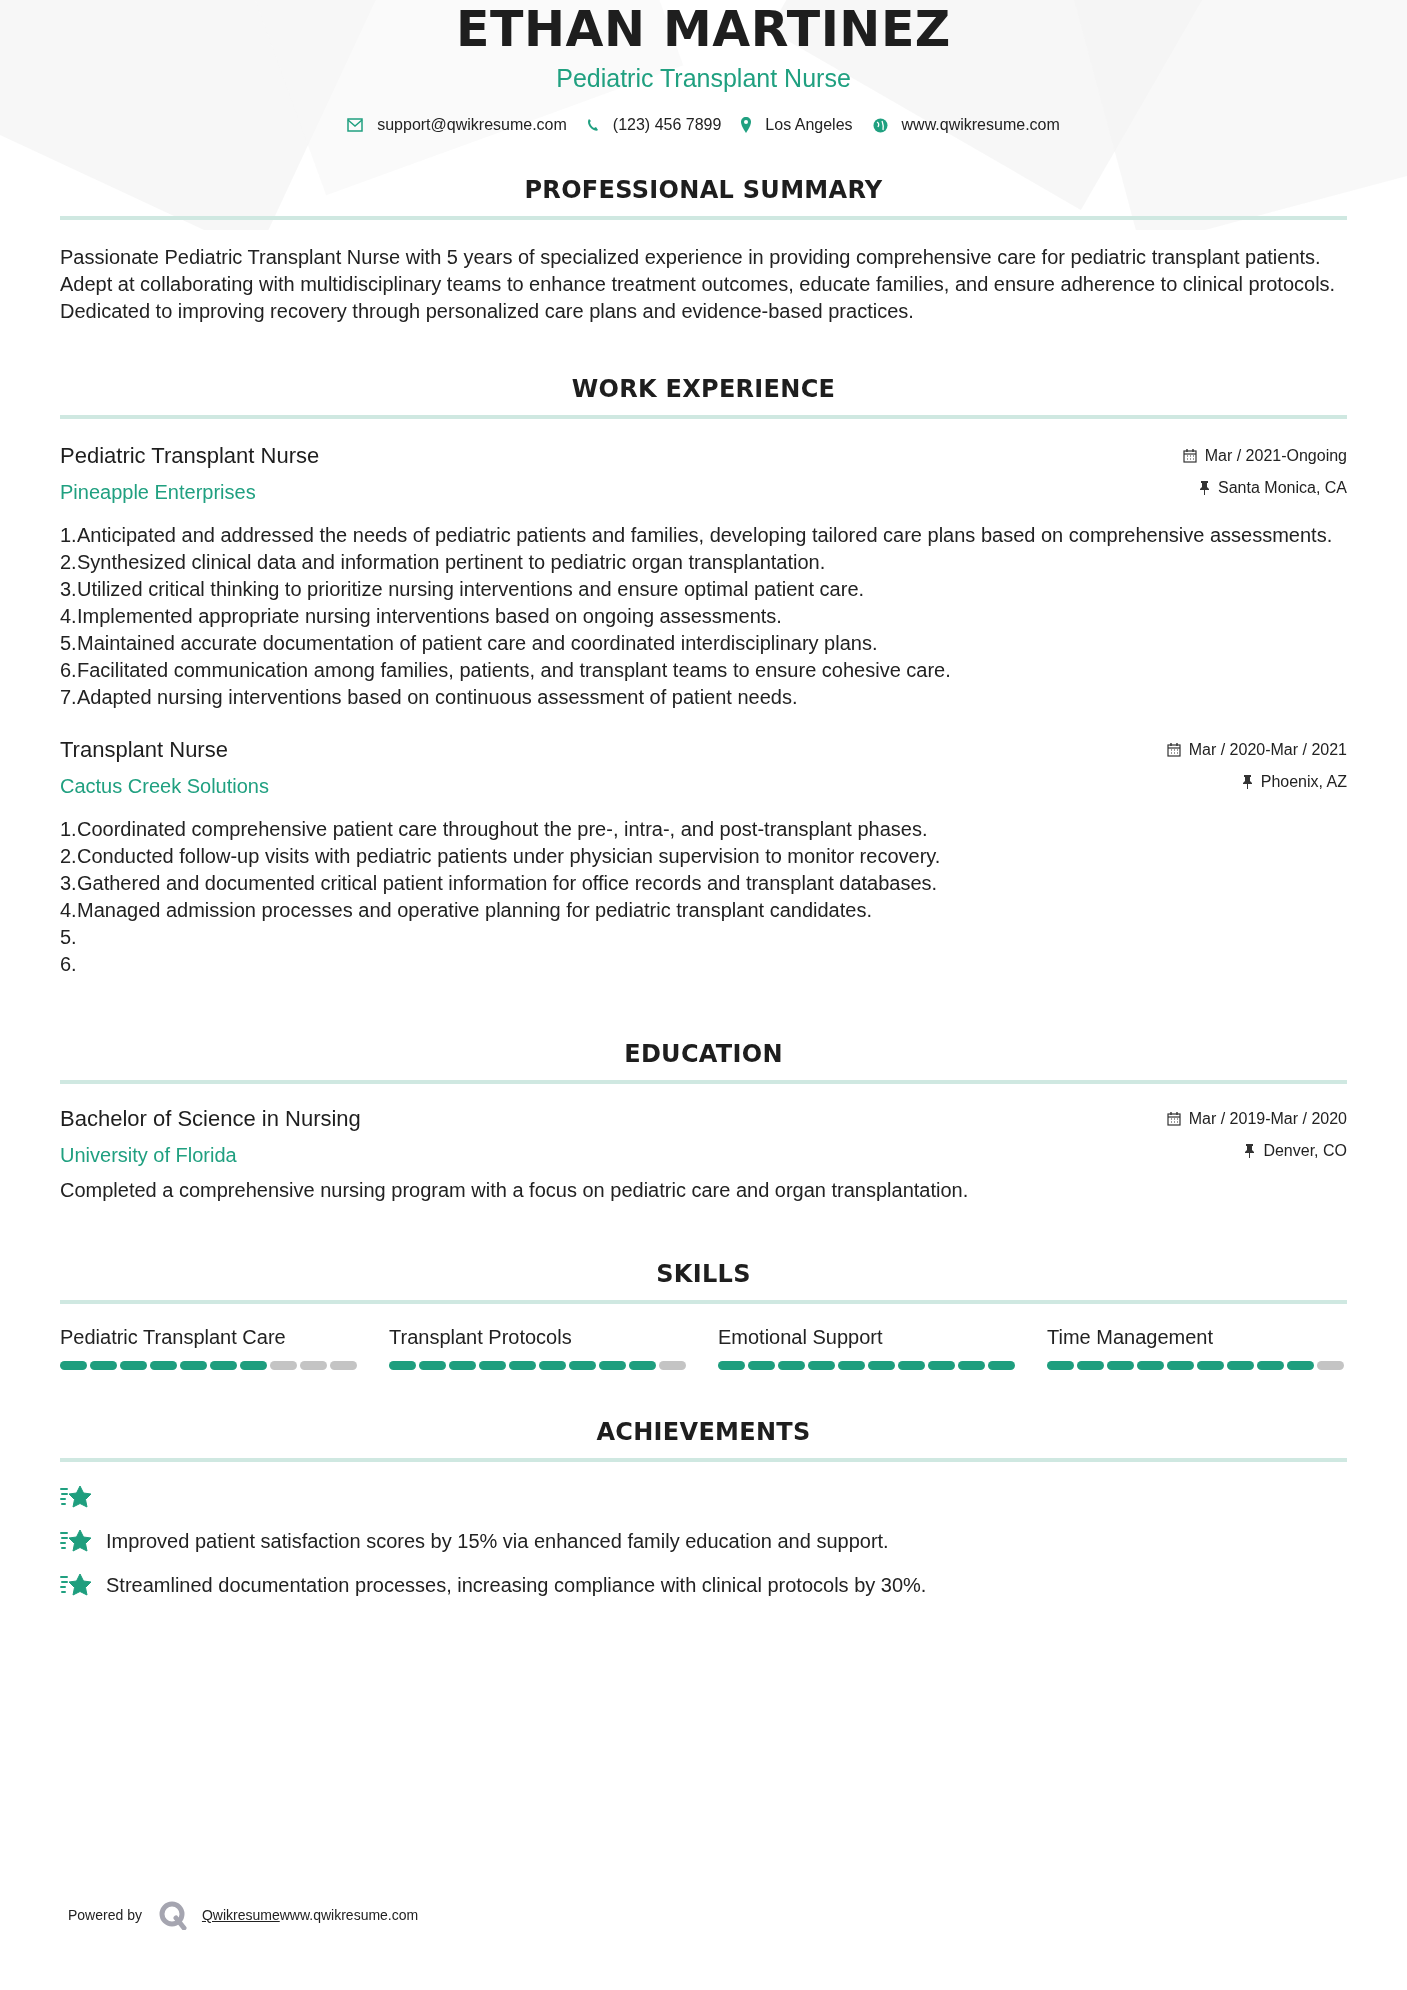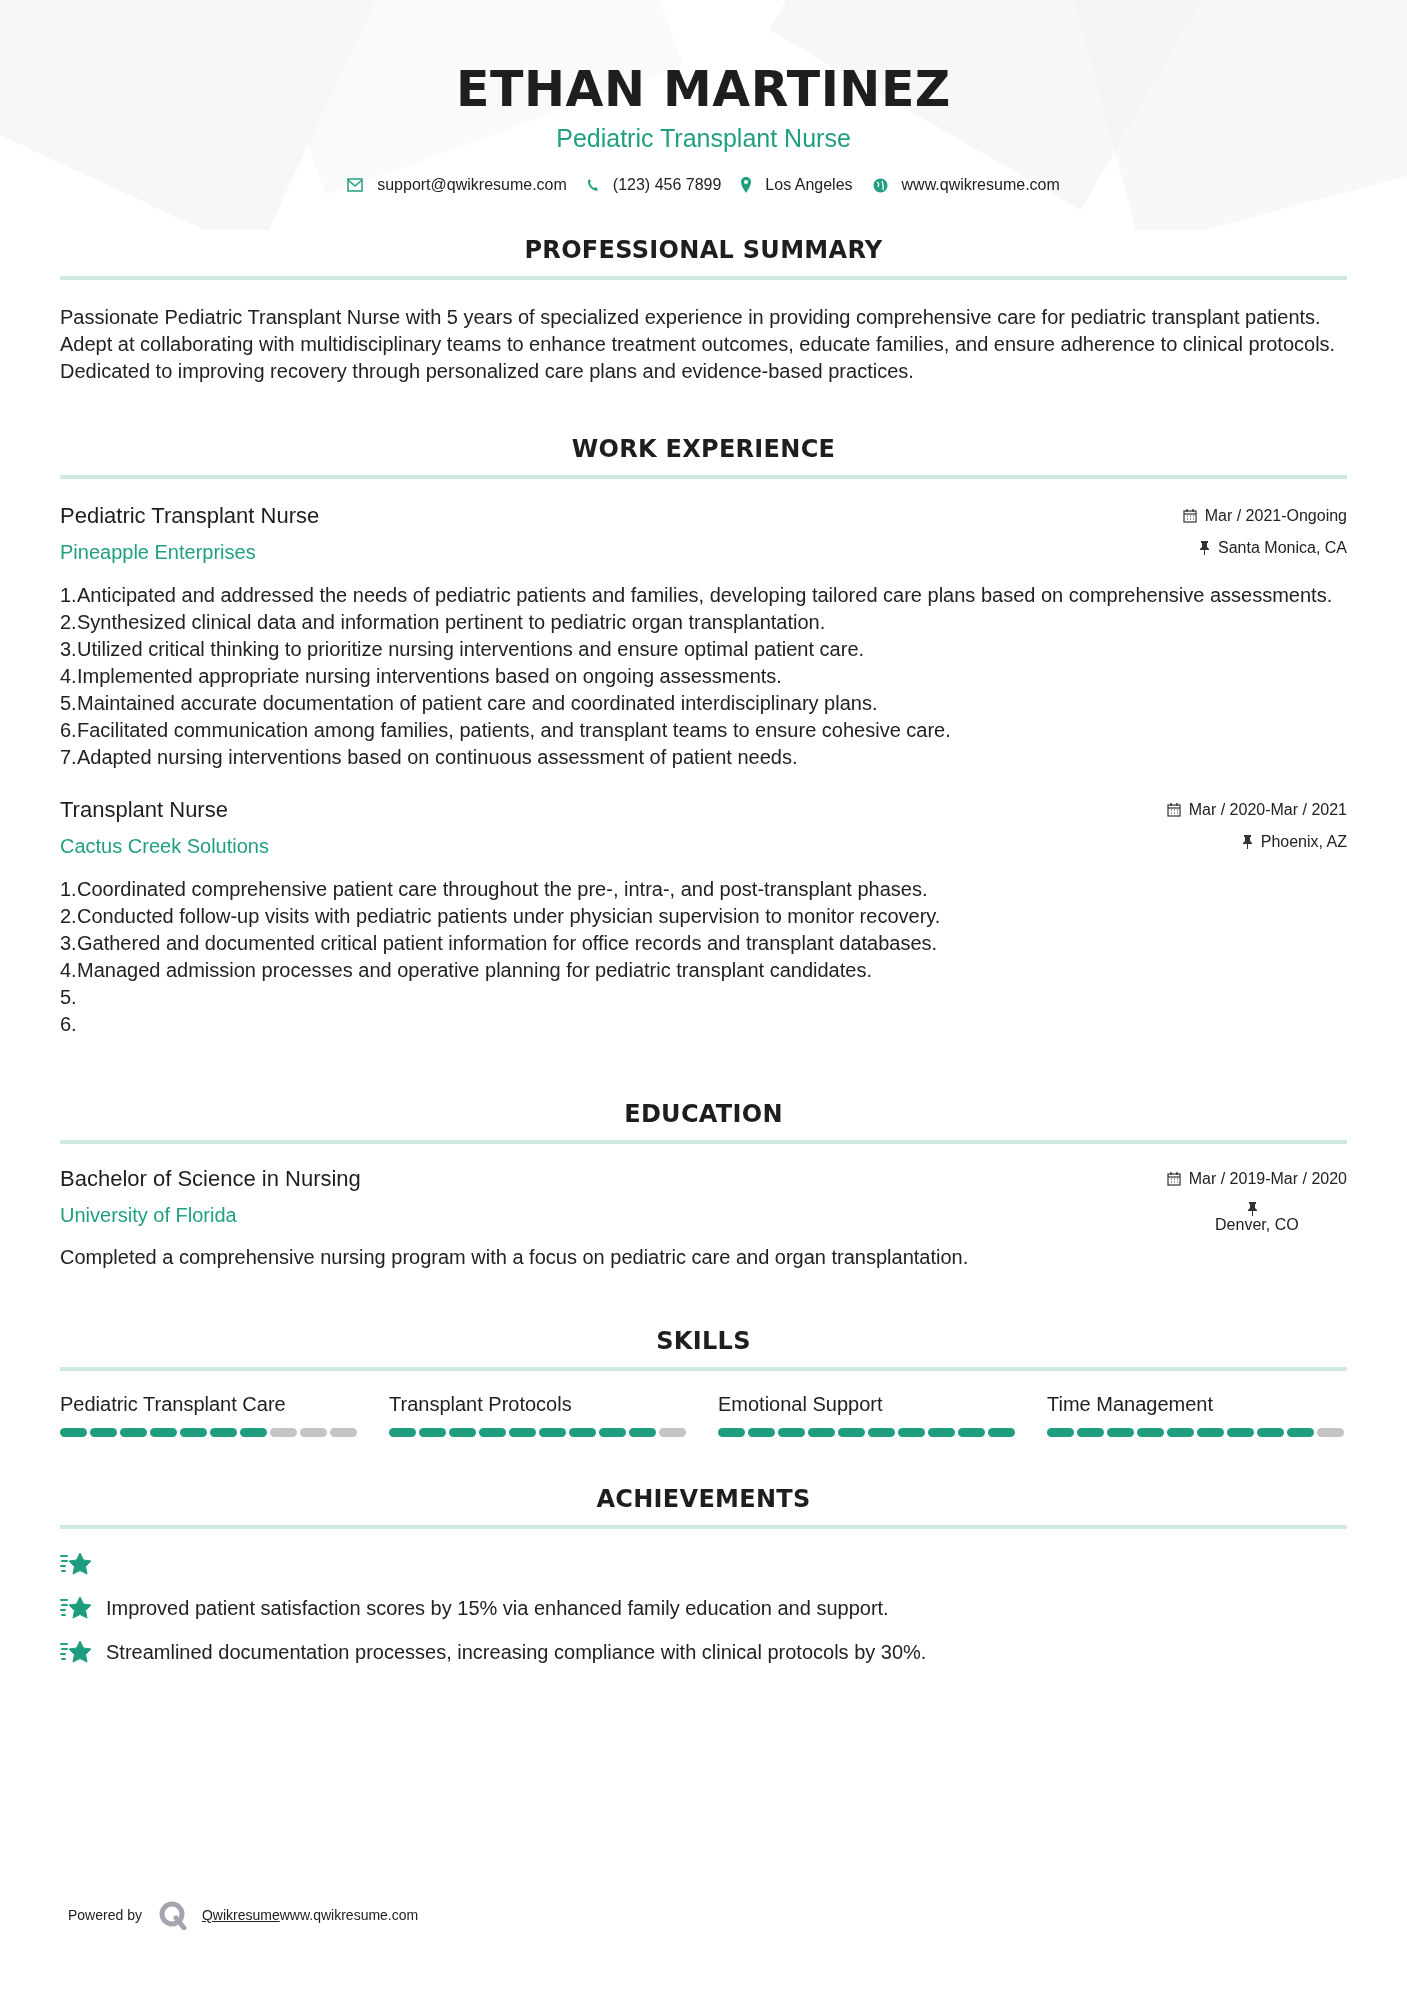--- a/index.html
+++ b/index.html
@@ -4,21 +4,21 @@
 <style>
   * { box-sizing: border-box; margin: 0; padding: 0; }
   html, body { width: 1407px; height: 1990px; background: #ffffff; }
   body { font-family: "Liberation Sans", sans-serif; color: #222; position: relative; overflow: hidden; }
 
   .bg-shapes { position: absolute; left: 0; top: 0; width: 1407px; height: 230px; overflow: hidden; z-index: 0; }
   .bg-shapes div { position: absolute; background: #f1f1f1; opacity: .6; }
 
   .page { position: relative; z-index: 1; padding: 0 60px; }
 
-  .header { text-align: center; padding-top: 60px; }
+  .header { text-align: center; }
   .name { font-family: "DejaVu Sans", sans-serif; font-weight: 700; font-size: 49px; letter-spacing: 0.5px; color: #1e1e1e; line-height: 60px; }
   .title { color: #20a080; font-size: 25px; margin-top: 2px; line-height: 32px; }
   .contact { display: flex; justify-content: center; align-items: center; gap: 0; margin-top: 22px; font-size: 16px; color: #222; }
   .contact .ci { display: flex; align-items: center; margin: 0 10px; }
   .contact .ic { color: #20a080; margin-right: 14px; font-size: 15px; display: inline-flex; }
 
   .section-title { text-align: center; font-family: "DejaVu Sans", sans-serif; font-size: 24px; font-weight: 600; color: #1e1e1e; letter-spacing: 0.3px; }
   .rule { height: 4px; background: #cfe8e1; margin-top: 12px; }
 
   .summary { font-size: 20px; line-height: 27px; margin-top: 24px; color: #222; }
@@ -233,21 +233,21 @@
           <div class="meta-row" style="margin-top:4px;">
             <svg width="14" height="14" viewBox="0 0 14 14">
                 <rect x="1" y="2" width="12" height="11" fill="none" stroke="#333" stroke-width="1.2"></rect>
                 <line x1="1" y1="5" x2="13" y2="5" stroke="#333" stroke-width="1.2"></line>
                 <line x1="4" y1="0" x2="4" y2="3" stroke="#333" stroke-width="1.4"></line>
                 <line x1="10" y1="0" x2="10" y2="3" stroke="#333" stroke-width="1.4"></line>
                 <path d="M4 7h1M7 7h1M10 7h1M4 10h1M7 10h1M10 10h1" stroke="#333"></path>
               </svg>
             <span>Mar / 2019-Mar / 2020</span>
           </div>
-          <div class="meta-row" style="margin-top:14px;flex-direction:column;">
+          <div class="meta-row" style="margin-top:14px;">
             <svg width="11" height="14" viewBox="0 0 11 14">
                 <path d="M2 0 H9 V2 H8 V6 L10 8 V9 H6 V14 H5 V9 H1 V8 L3 6 V2 H2 Z" fill="#333"></path>
               </svg>
             <span>Denver, CO</span>
           </div>
         </div>
       </div>
       <p style="font-size:20px;margin-top:12px;">Completed a comprehensive nursing program with a focus on pediatric care and organ transplantation.</p>
     </div>
   </div>

